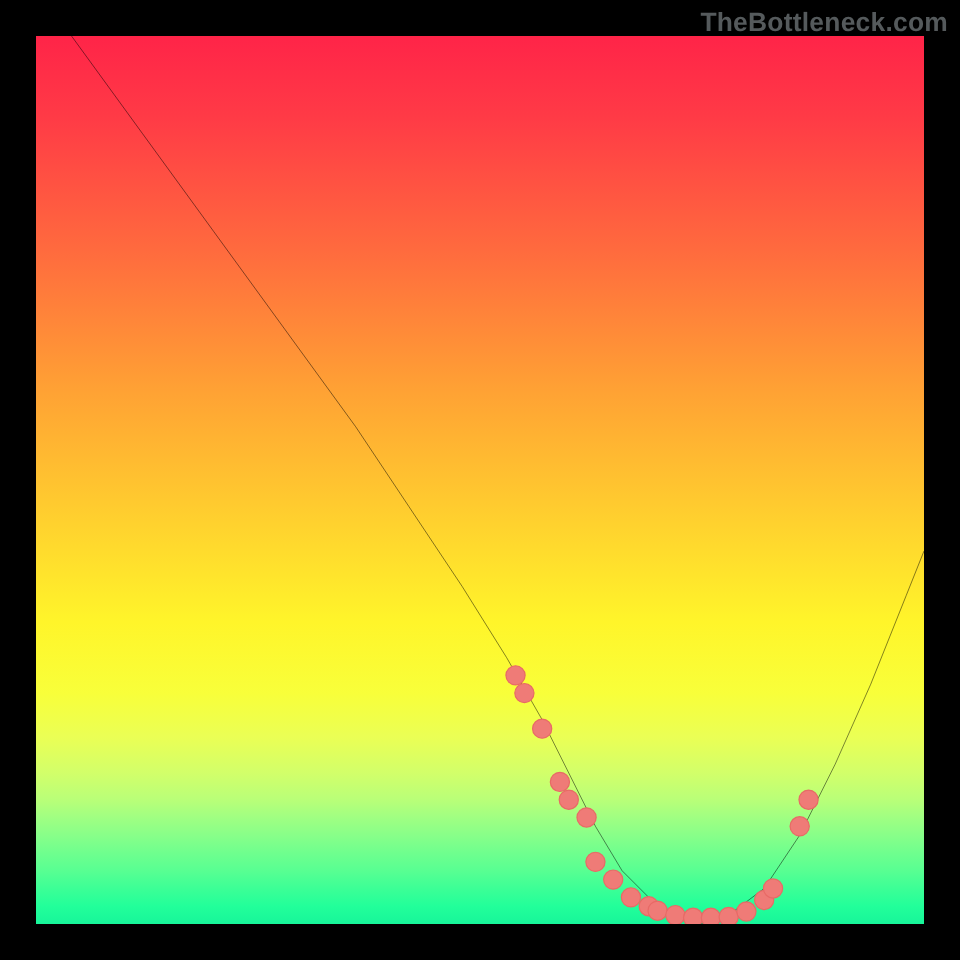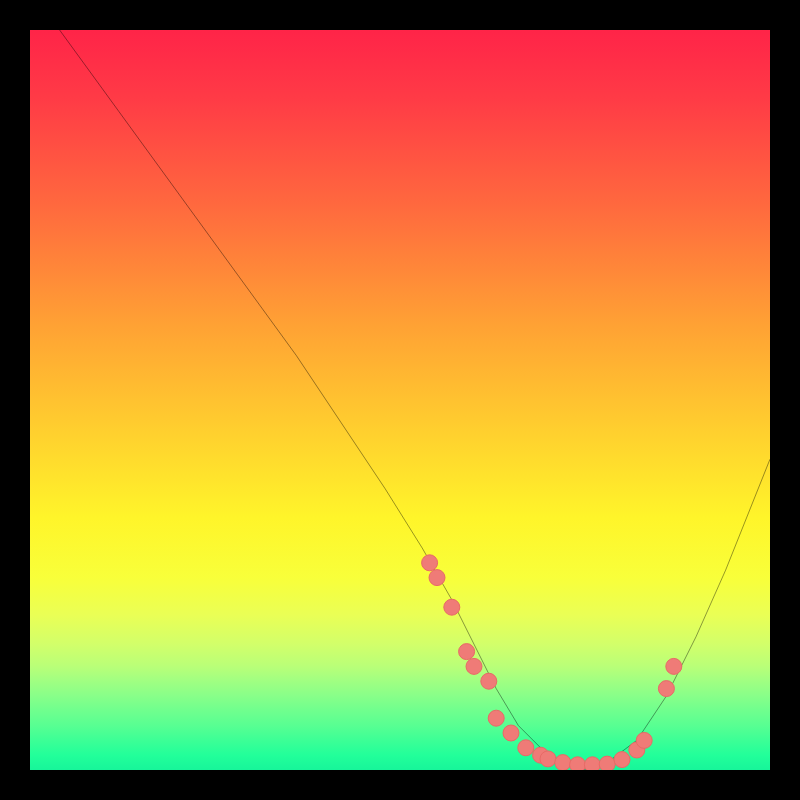--- a/index.html
+++ b/index.html
@@ -62,20 +62,21 @@
   .dots {
     position: absolute;
     left: 0; top: 0; width: 100%; height: 100%;
     pointer-events: none;
   }
 </style>
 </head>
 <body>
 
 <div class="frame">
+  <div class="watermark">TheBottleneck.com</div>
 
   <div class="plot">
     <div class="gradient-bg"></div>
 
     <svg class="curve" viewBox="0 0 100 100" preserveAspectRatio="none">
       <path id="curve-path" d="M4.00 0.00 L12.00 11.00 L20.00 22.00 L28.00 33.00 L36.00 44.00 L42.00 53.00 L48.00 62.00 L53.00 70.00 L57.00 77.00 L60.00 83.00 L63.00 89.00 L66.00 94.00 L69.00 97.00 L72.00 99.00 L75.00 100.00 L78.00 99.00 L82.00 96.00 L86.00 90.00 L90.00 82.00 L94.00 73.00 L98.00 63.00 L100.00 58.00" fill="none" stroke="#000000" stroke-width="0.4" vector-effect="non-scaling-stroke"></path>
     </svg>
 
     <svg class="dots" viewBox="0 0 740 740" preserveAspectRatio="none">
       <g id="dots-group">

